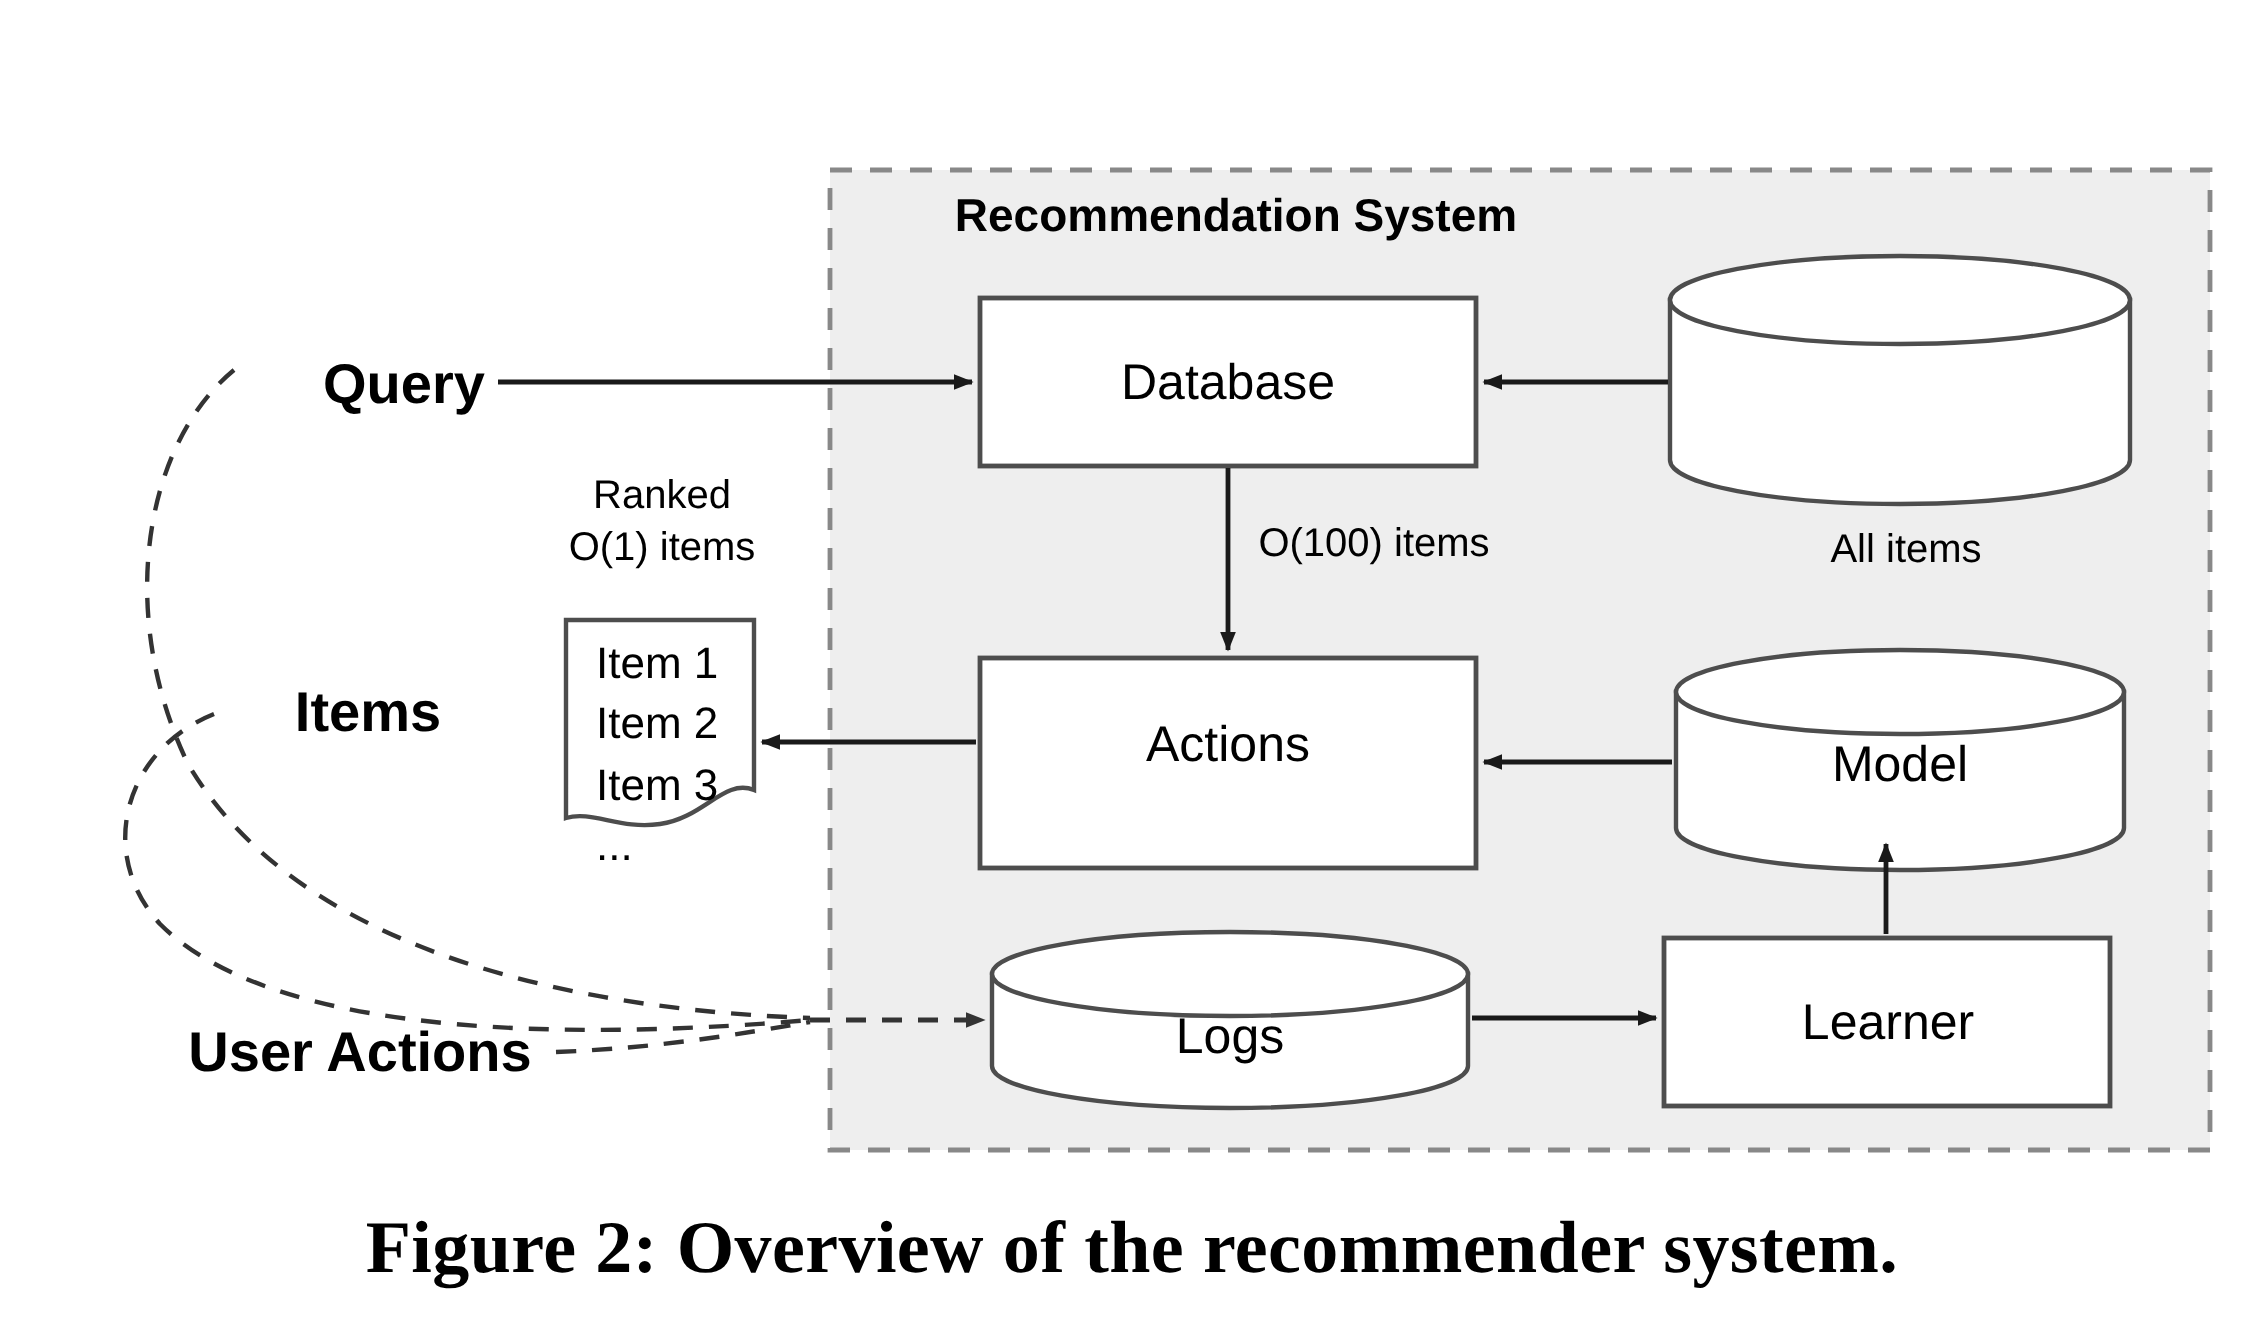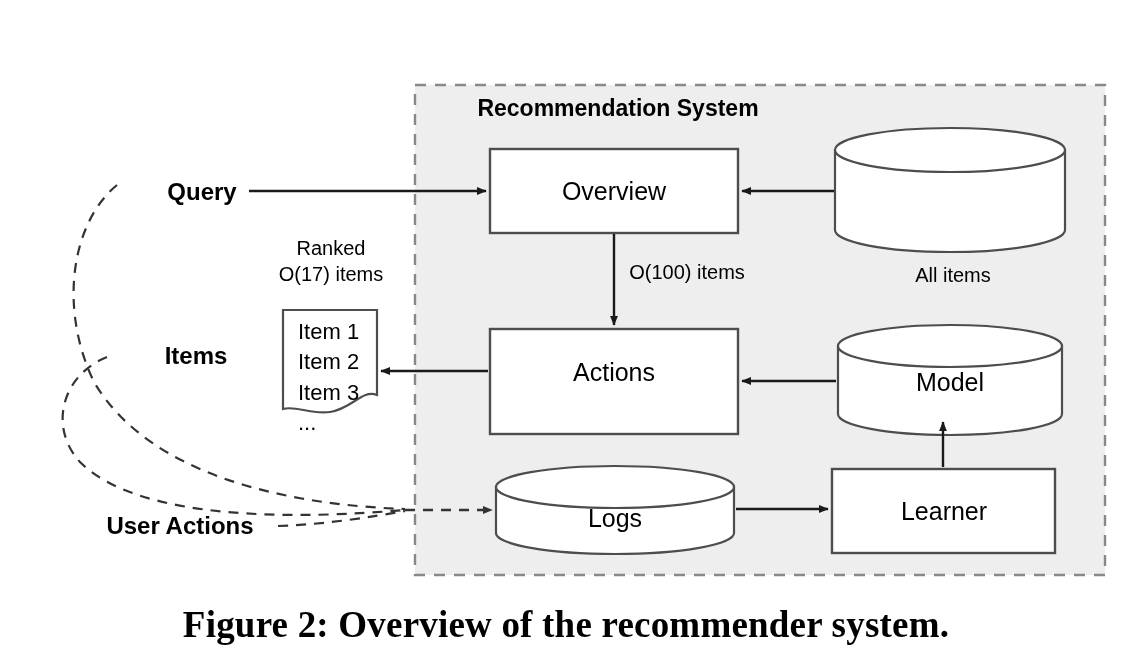--- a/index.html
+++ b/index.html
@@ -43,21 +43,21 @@
     transform: translate(-50%, -50%);
   }
   .edge-label {
     font-family: "Liberation Sans", sans-serif;
     font-size: 20px;
     text-align: center;
     transform: translate(-50%, -50%);
   }
   .ext-label {
     font-family: "Liberation Sans", sans-serif;
-    font-size: 24px;
+    font-size: 28px;
     font-weight: bold;
     text-align: center;
     transform: translate(-50%, -50%);
   }
   .container-title {
     position: absolute;
     font-family: "Liberation Sans", sans-serif;
     font-size: 23px;
     font-weight: bold;
     color: #000000;
@@ -141,21 +141,21 @@
 
     <path d="M107,320 C62,338 48,390 80,425 C140,485 300,482 405,473" fill="none" stroke="#333333" stroke-width="2.2" stroke-dasharray="10,8"></path>
 
     <path d="M278,489 C330,487 370,480 405,474" fill="none" stroke="#333333" stroke-width="2.2" stroke-dasharray="10,8"></path>
 
     <line x1="405" y1="473" x2="492" y2="473" stroke="#333333" stroke-width="2.4" stroke-dasharray="10,8" marker-end="url(#arrowhead-dashed)"></line>
   </svg>
 
   <div class="container-title" style="left:618px; top:71px;">Recommendation System</div>
 
-  <div class="node-label" style="left:614px; top:155px;">Overview</div>
+  <div class="node-label" style="left:614px; top:155px;">Database</div>
 
   <div class="node-label" style="left:614px; top:336px;">Actions</div>
 
   <div class="node-label" style="left:944px; top:475px;">Learner</div>
 
 
   <div class="node-label" style="left:950px; top:346px;">Model</div>
 
   <div class="node-label" style="left:615px; top:482px;">Logs</div>
 
@@ -163,23 +163,23 @@
 Item 2
 Item 3
 ...</div>
 
   <div class="edge-label" style="left:687px; top:236px;">O(100) items</div>
 
   <div class="edge-label" style="left:953px; top:239px;">All items</div>
 
   <div class="edge-label" style="left:331px; top:212px;">Ranked</div>
 
-  <div class="edge-label" style="left:331px; top:238px;">O(17) items</div>
+  <div class="edge-label" style="left:331px; top:238px;">O(1) items</div>
 
   <div class="ext-label" style="left:202px; top:155px;">Query</div>
 
-  <div class="ext-label" style="left:196px; top:319px;text-align:right;">Items</div>
+  <div class="ext-label" style="left:184px; top:319px;text-align:right;">Items</div>
 
   <div class="ext-label" style="left:180px; top:489px;">User Actions</div>
 
   <div class="caption-text" style="left:566px; top:566px;">Figure 2: Overview of the recommender system.</div>
 
 </div>
 
 </body></html>

